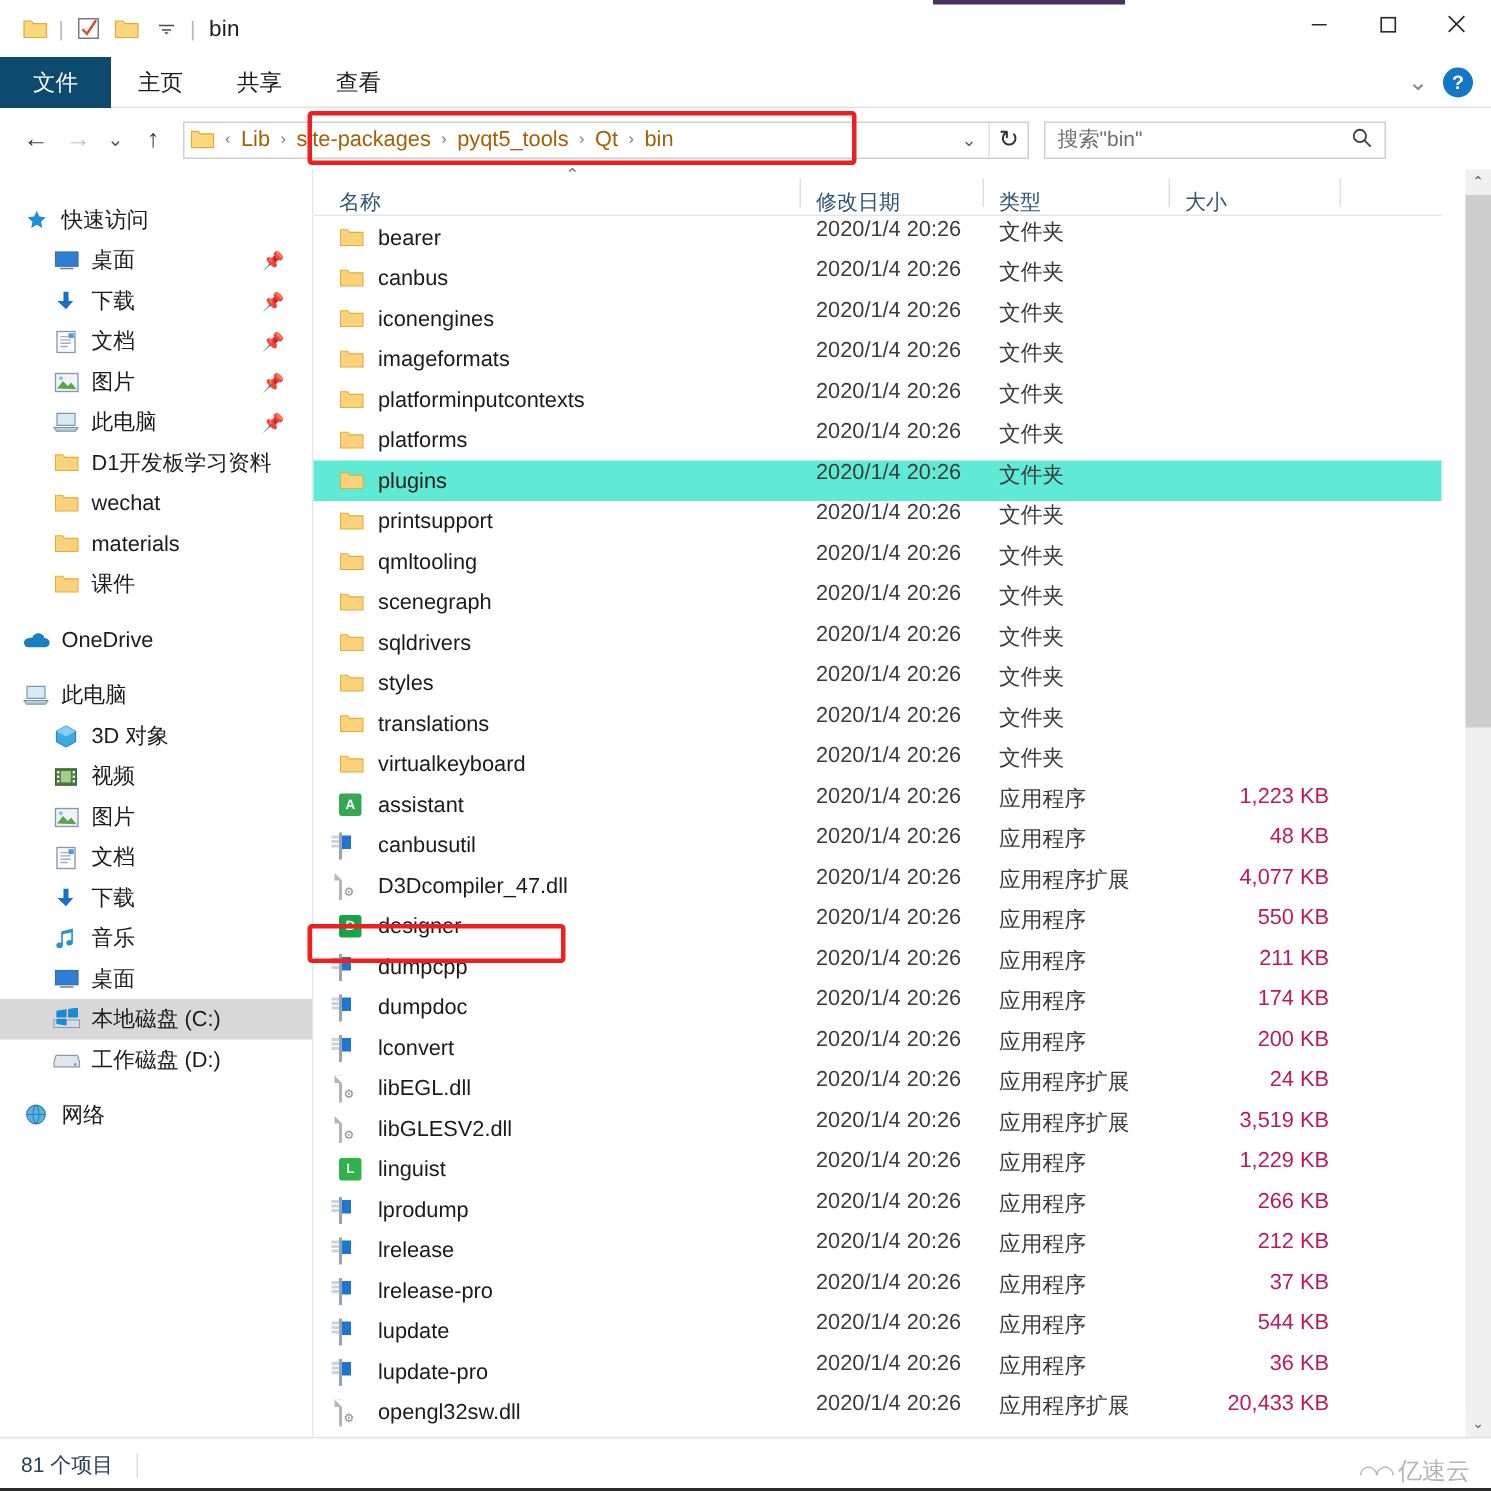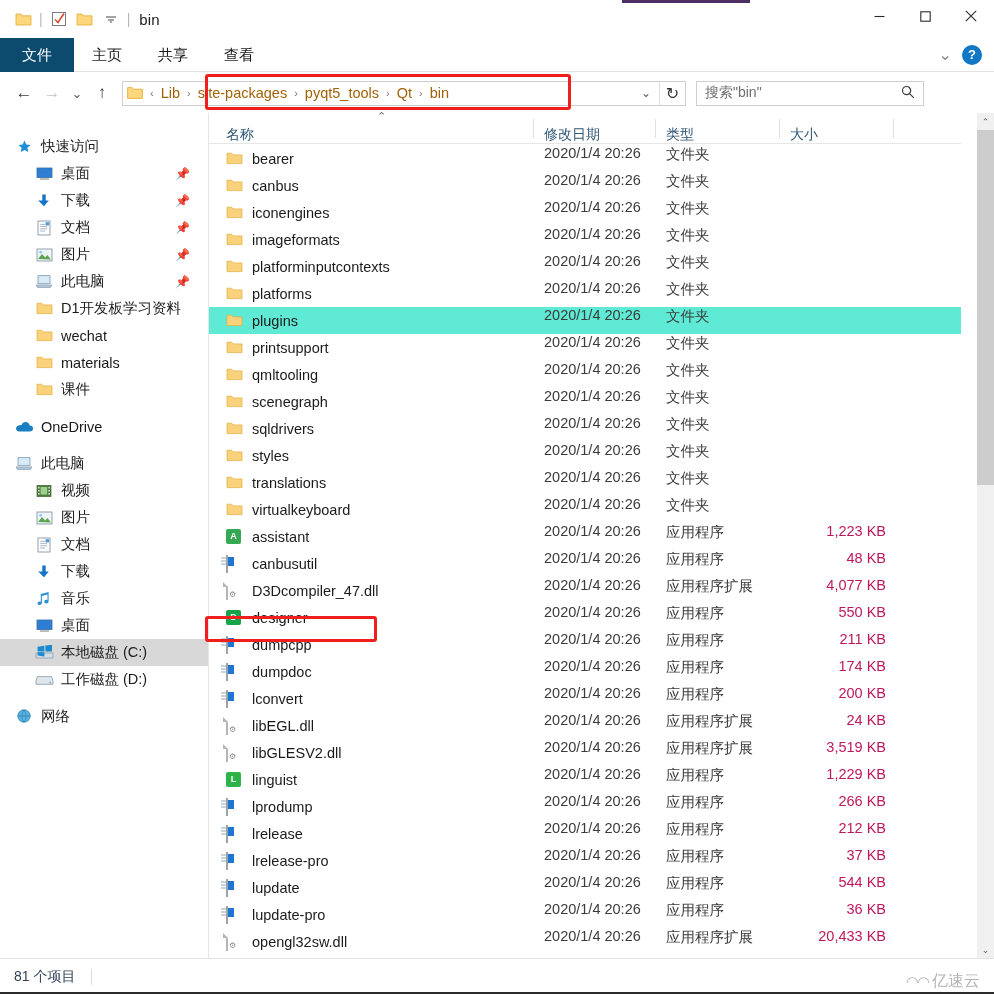--- a/index.html
+++ b/index.html
@@ -384,20 +384,29 @@
           </div>
           <div class="np-gap"></div>
           <div class="np-item l0">
             <span class="ic">
               <svg width="18" height="15" viewBox="0 0 18 15">
                 <path d="M3 1.6h12v8H3z" fill="#d7ebf7" stroke="#7a97ad" stroke-width=".8"></path>
                 <path d="M1 11h16l-1.6 2.4H2.6z" fill="#b9cedb" stroke="#7a97ad" stroke-width=".7"></path>
               </svg>
             </span>
             <span>此电脑</span>
+          </div>
+          <div class="np-item l1">
+            <span class="ic">
+              <svg width="16" height="16" viewBox="0 0 16 16">
+                <path d="M8 1l6.4 3.5v7L8 15l-6.4-3.5v-7z" fill="#3fa9df" stroke="#2a7fb0" stroke-width=".7"></path>
+                <path d="M8 1l6.4 3.5L8 8 1.6 4.5z" fill="#7fd0f0"></path>
+              </svg>
+            </span>
+            <span>3D 对象</span>
           </div>
           <div class="np-item l1">
             <span class="ic">
               <svg width="16" height="14" viewBox="0 0 16 14">
                 <rect x="1" y="1.5" width="14" height="11" fill="#4c7a3a" stroke="#3e6430" stroke-width=".7"></rect>
                 <path d="M2 3h1.6v1.6H2zM2 6h1.6v1.6H2zM2 9h1.6v1.6H2zM12.4 3H14v1.6h-1.6zM12.4 6H14v1.6h-1.6zM12.4 9H14v1.6h-1.6z" fill="#e9e9e9"></path>
                 <rect x="4.6" y="3" width="6.6" height="7.6" fill="#9fd08f"></rect>
               </svg>
             </span>
             <span>视频</span>

